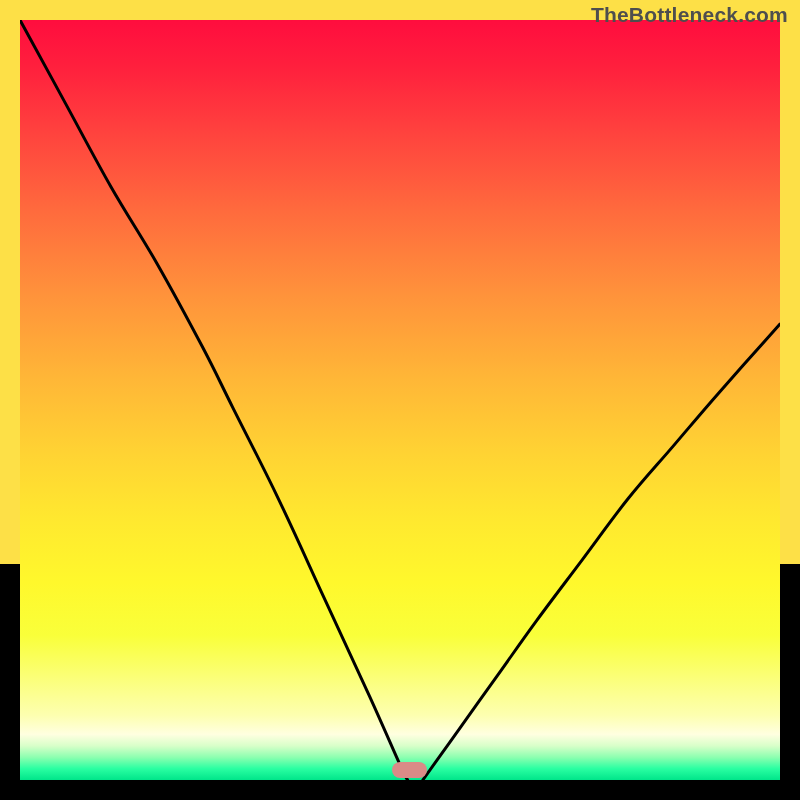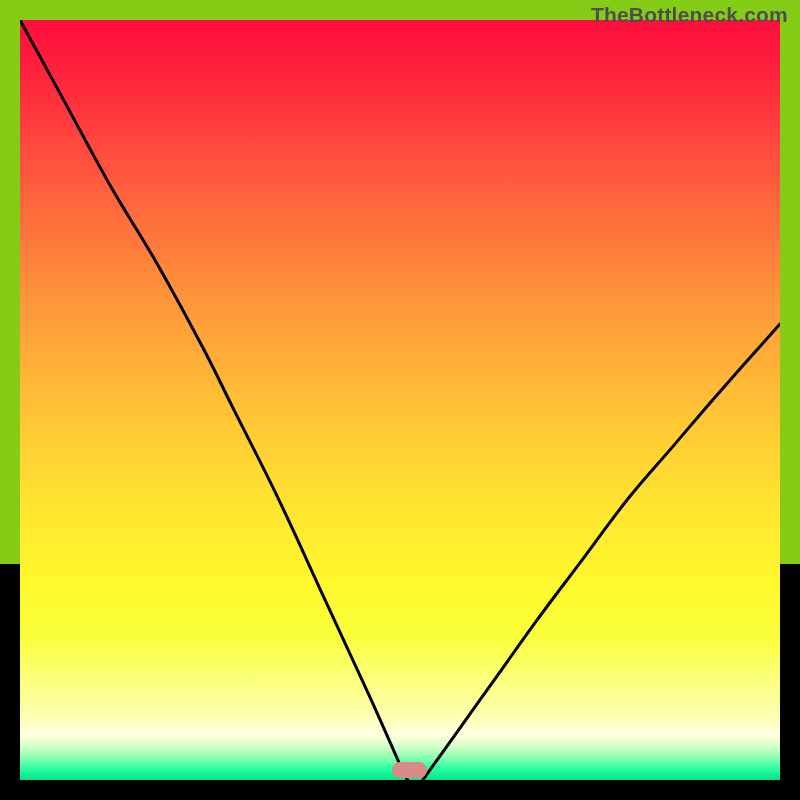--- a/index.html
+++ b/index.html
@@ -8,21 +8,21 @@
     width: 800px;
     height: 800px;
     overflow: hidden;
     background: #000;
     font-family: Arial, Helvetica, sans-serif;
   }
   .frame {
     position: relative;
     width: 800px;
     height: 564px;
-    background: #84cc16;
+    background: #fde047;
   }
   .watermark {
     position: absolute;
     top: 3px;
     right: 12px;
     color: #4e4e4e;
     font-size: 21px;
     font-weight: 600;
     letter-spacing: 0.2px;
     z-index: 10;

